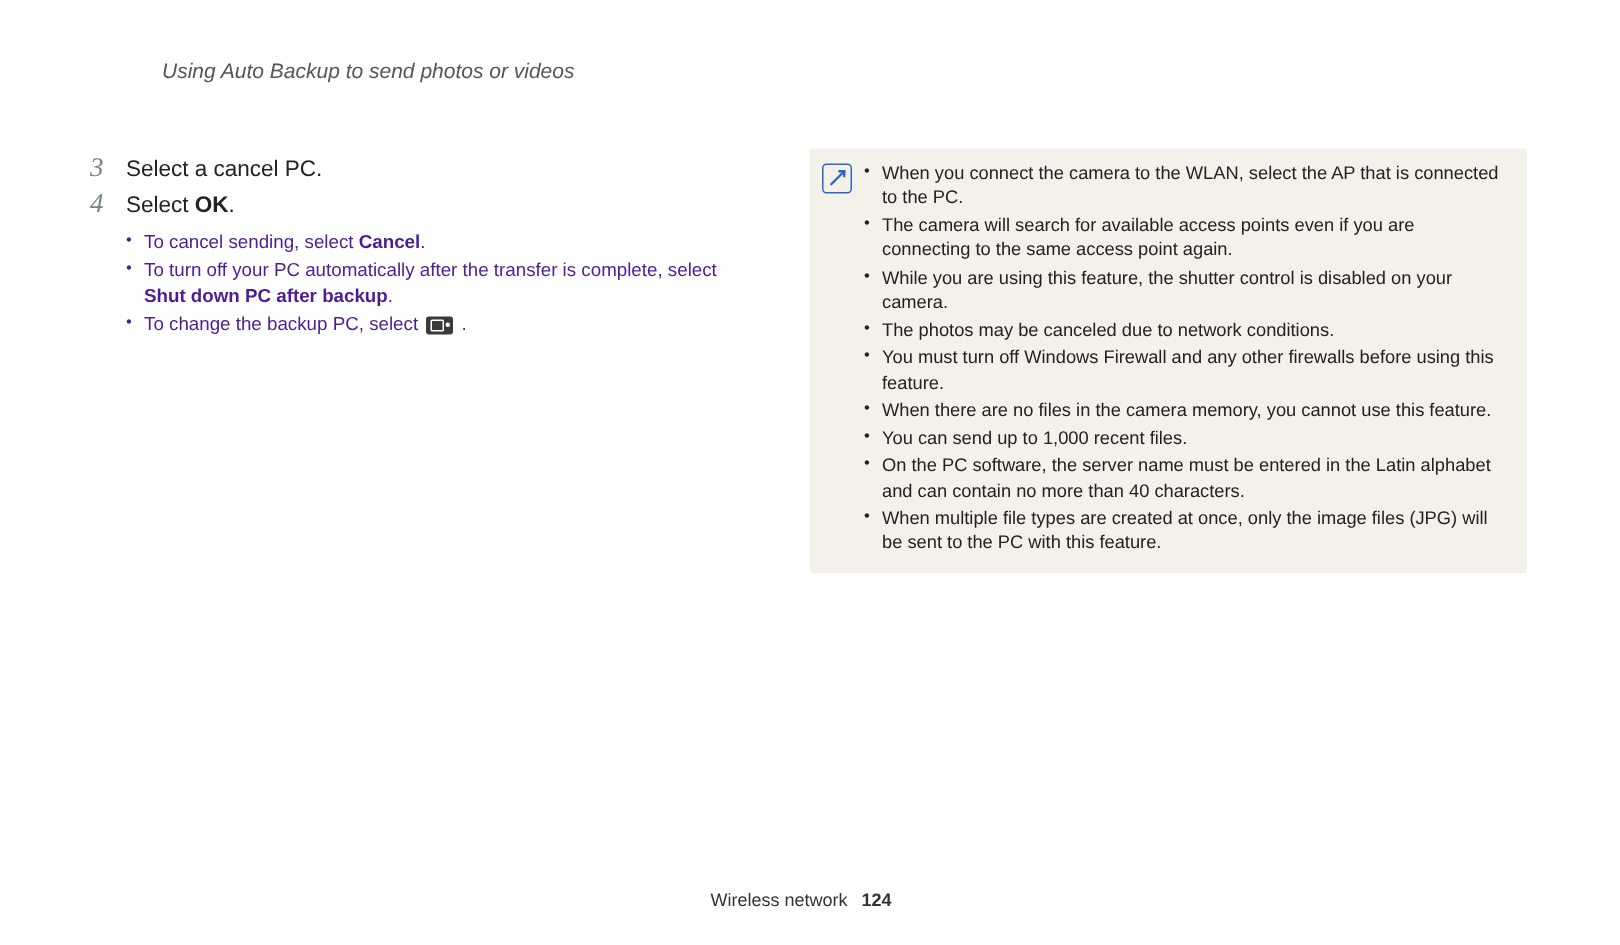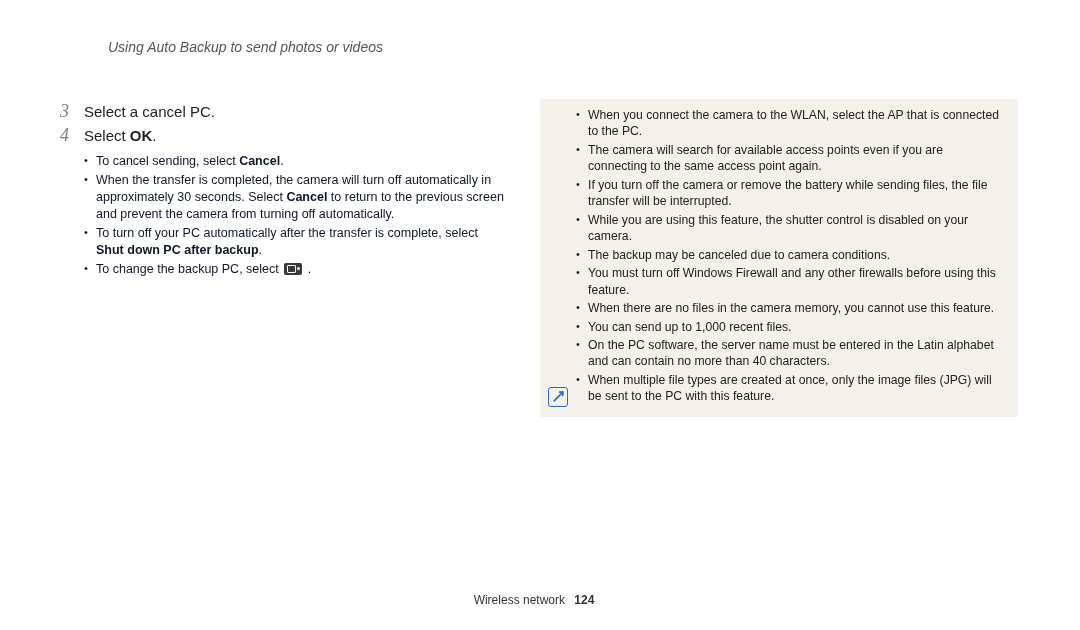--- a/index.html
+++ b/index.html
@@ -42,42 +42,41 @@
     width: 24px;
     flex-shrink: 0;
     font-family: Georgia, 'Times New Roman', serif;
   }
   .step-text { color: #222; font-size: 15px; }
   .step-text .bold { font-weight: 700; }
   ul.sub {
     list-style: none;
     margin: 6px 0 0 24px;
     font-size: 12.5px;
-    color: #0f172a;
+    color: #4c1d95;
   }
   ul.sub li {
     position: relative;
     padding-left: 12px;
     margin-bottom: 2px;
   }
   ul.sub li::before {
     content: "•";
     position: absolute;
     left: 0;
     top: 0;
     font-size: 11px;
   }
   .bold { font-weight: 700; }
   .notebox {
     background: #f3f1e9;
     border-radius: 2px;
     padding: 8px 16px 10px 8px;
     display: flex;
     gap: 8px;
-    align-items: flex-end;
   }
   .note-icon {
     width: 20px; height: 20px;
     flex-shrink: 0;
     border: 1.5px solid #2a6bbf;
     border-radius: 3px;
     color: #2a6bbf;
     font-size: 13px;
     display: flex; align-items: center; justify-content: center;
     margin-top: 2px;
@@ -151,23 +150,20 @@
     <div class="step">
       <span class="step-num">4</span>
       <span class="step-text">
         <span>Select </span><span class="bold">OK</span><span>.</span>
       </span>
     </div>
 
     <ul class="sub">
       <li>
         <span>To cancel sending, select </span><span class="bold">Cancel</span><span>.</span>
-      </li>
-      <li>
-        <span>When the transfer is completed, the camera will turn off automatically in approximately 30 seconds. Select </span><span class="bold">Cancel</span><span> to return to the previous screen and prevent the camera from turning off automatically.</span>
       </li>
       <li>
         <span>To turn off your PC automatically after the transfer is complete, select </span><span class="bold">Shut down PC after backup</span><span>.</span>
       </li>
       <li>
         <span>To change the backup PC, select </span><span class="inline-icon"></span><span> .</span>
       </li>
     </ul>
 
   </div>
@@ -176,23 +172,22 @@
     <div class="notebox">
       <div class="note-icon">
         <svg viewBox="0 0 24 24" fill="none" stroke="currentColor" stroke-width="3" stroke-linecap="round">
           <line x1="4" y1="20" x2="20" y2="4"></line>
           <polyline points="14,4 20,4 20,10"></polyline>
         </svg>
       </div>
       <ul class="note-list">
         <li>When you connect the camera to the WLAN, select the AP that is connected to the PC.</li>
         <li>The camera will search for available access points even if you are connecting to the same access point again.</li>
-        <li>If you turn off the camera or remove the battery while sending files, the file transfer will be interrupted.</li>
         <li>While you are using this feature, the shutter control is disabled on your camera.</li>
-        <li>The backup may be canceled due to camera conditions.</li>
+        <li>The photos may be canceled due to network conditions.</li>
         <li>You must turn off Windows Firewall and any other firewalls before using this feature.</li>
         <li>When there are no files in the camera memory, you cannot use this feature.</li>
         <li>You can send up to 1,000 recent files.</li>
         <li>On the PC software, the server name must be entered in the Latin alphabet and can contain no more than 40 characters.</li>
         <li>When multiple file types are created at once, only the image files (JPG) will be sent to the PC with this feature.</li>
       </ul>
     </div>
   </div>
 
 </div>

